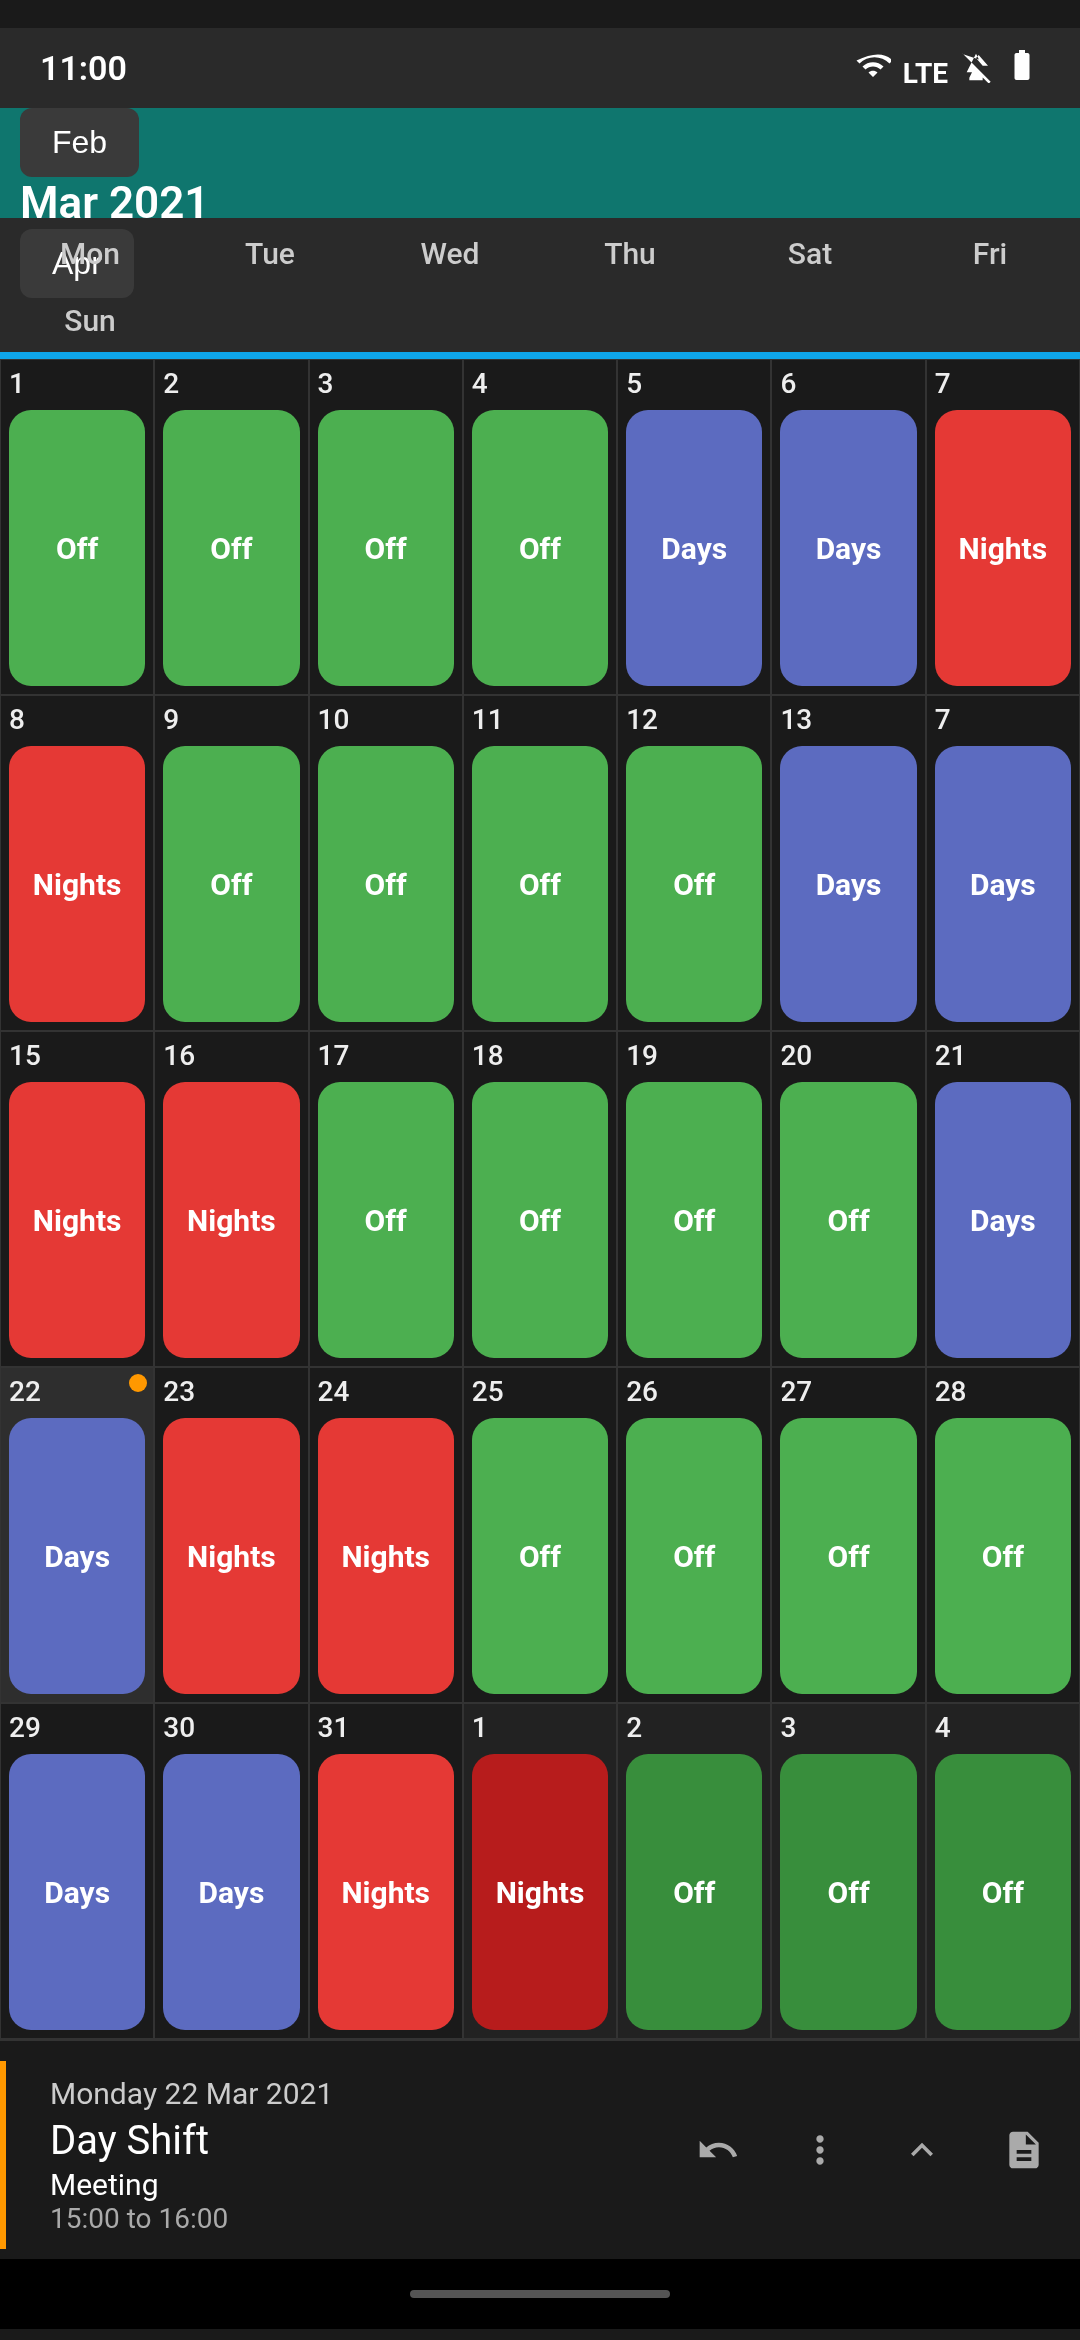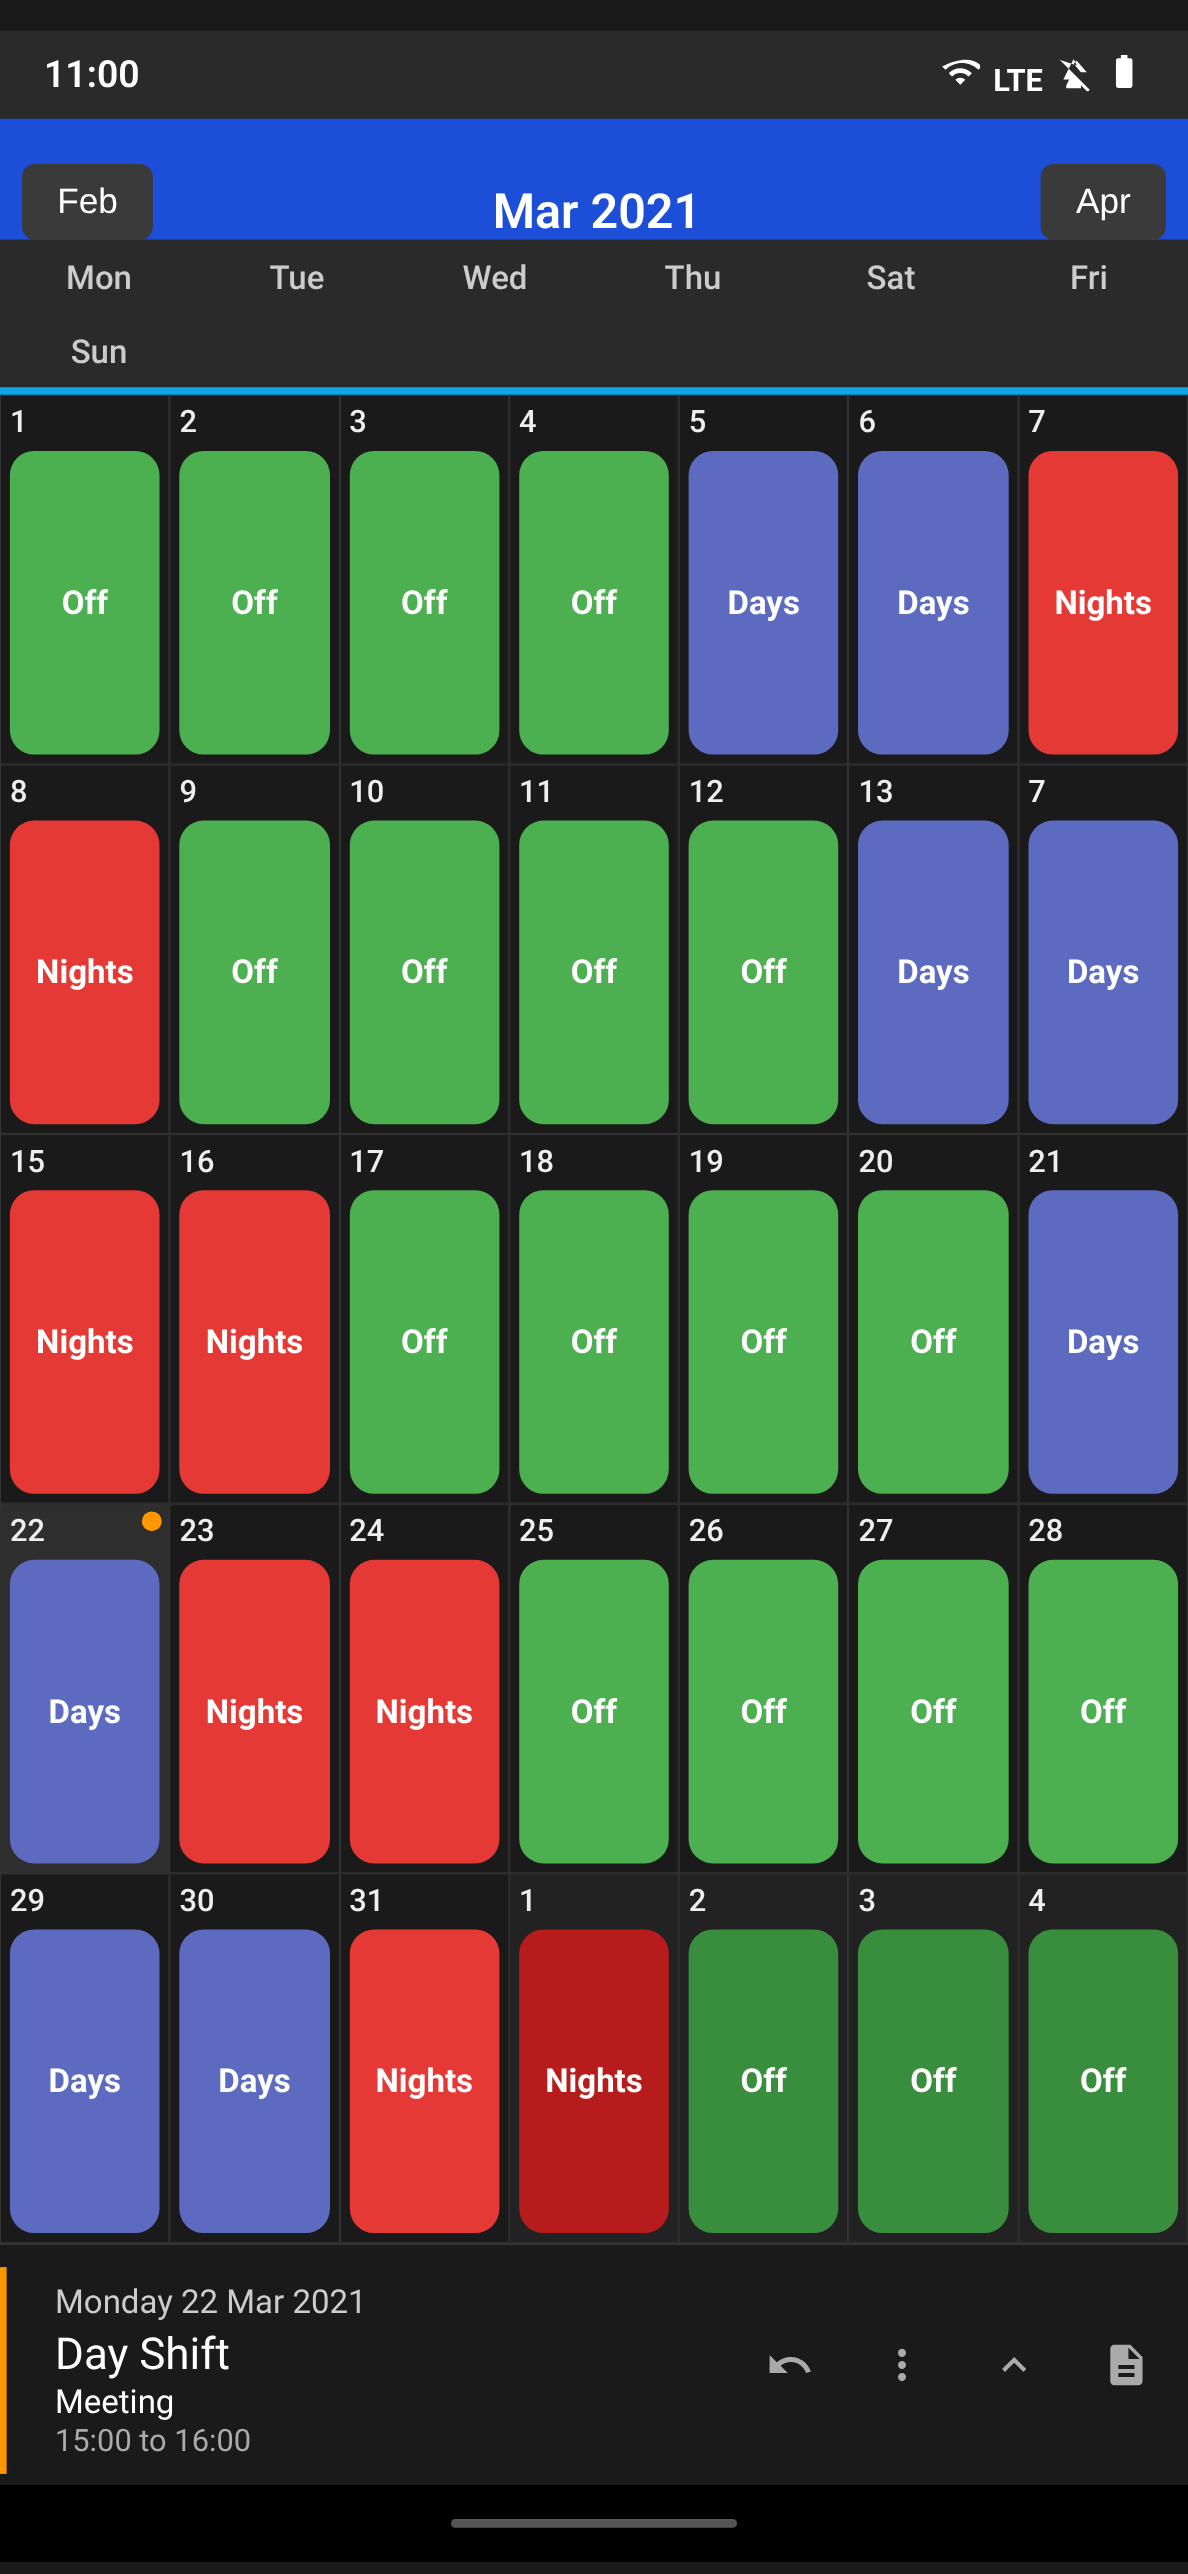--- a/index.html
+++ b/index.html
@@ -25,25 +25,26 @@
       font-size: 32px;
       font-weight: 500;
       margin-top: 28px;
     }
     .status-time { font-size: 34px; font-weight: 600; }
     .status-icons { display: flex; align-items: flex-end; gap: 12px; font-size: 28px; }
 
     
     .header {
       height: 110px;
-      background: #1d4ed8;
-      display: flex;
-      align-items: flex-end;
+      background: #0f766e;
+      display: flex;
+      align-items: flex-start;
       justify-content: space-between;
       padding: 0 20px;
+      flex-direction: column;
     }
     .nav-btn {
       background: #3a3a3a;
       color: #fff;
       border: none;
       border-radius: 12px;
       padding: 16px 32px;
       font-size: 32px;
       font-weight: 500;
       cursor: pointer;

